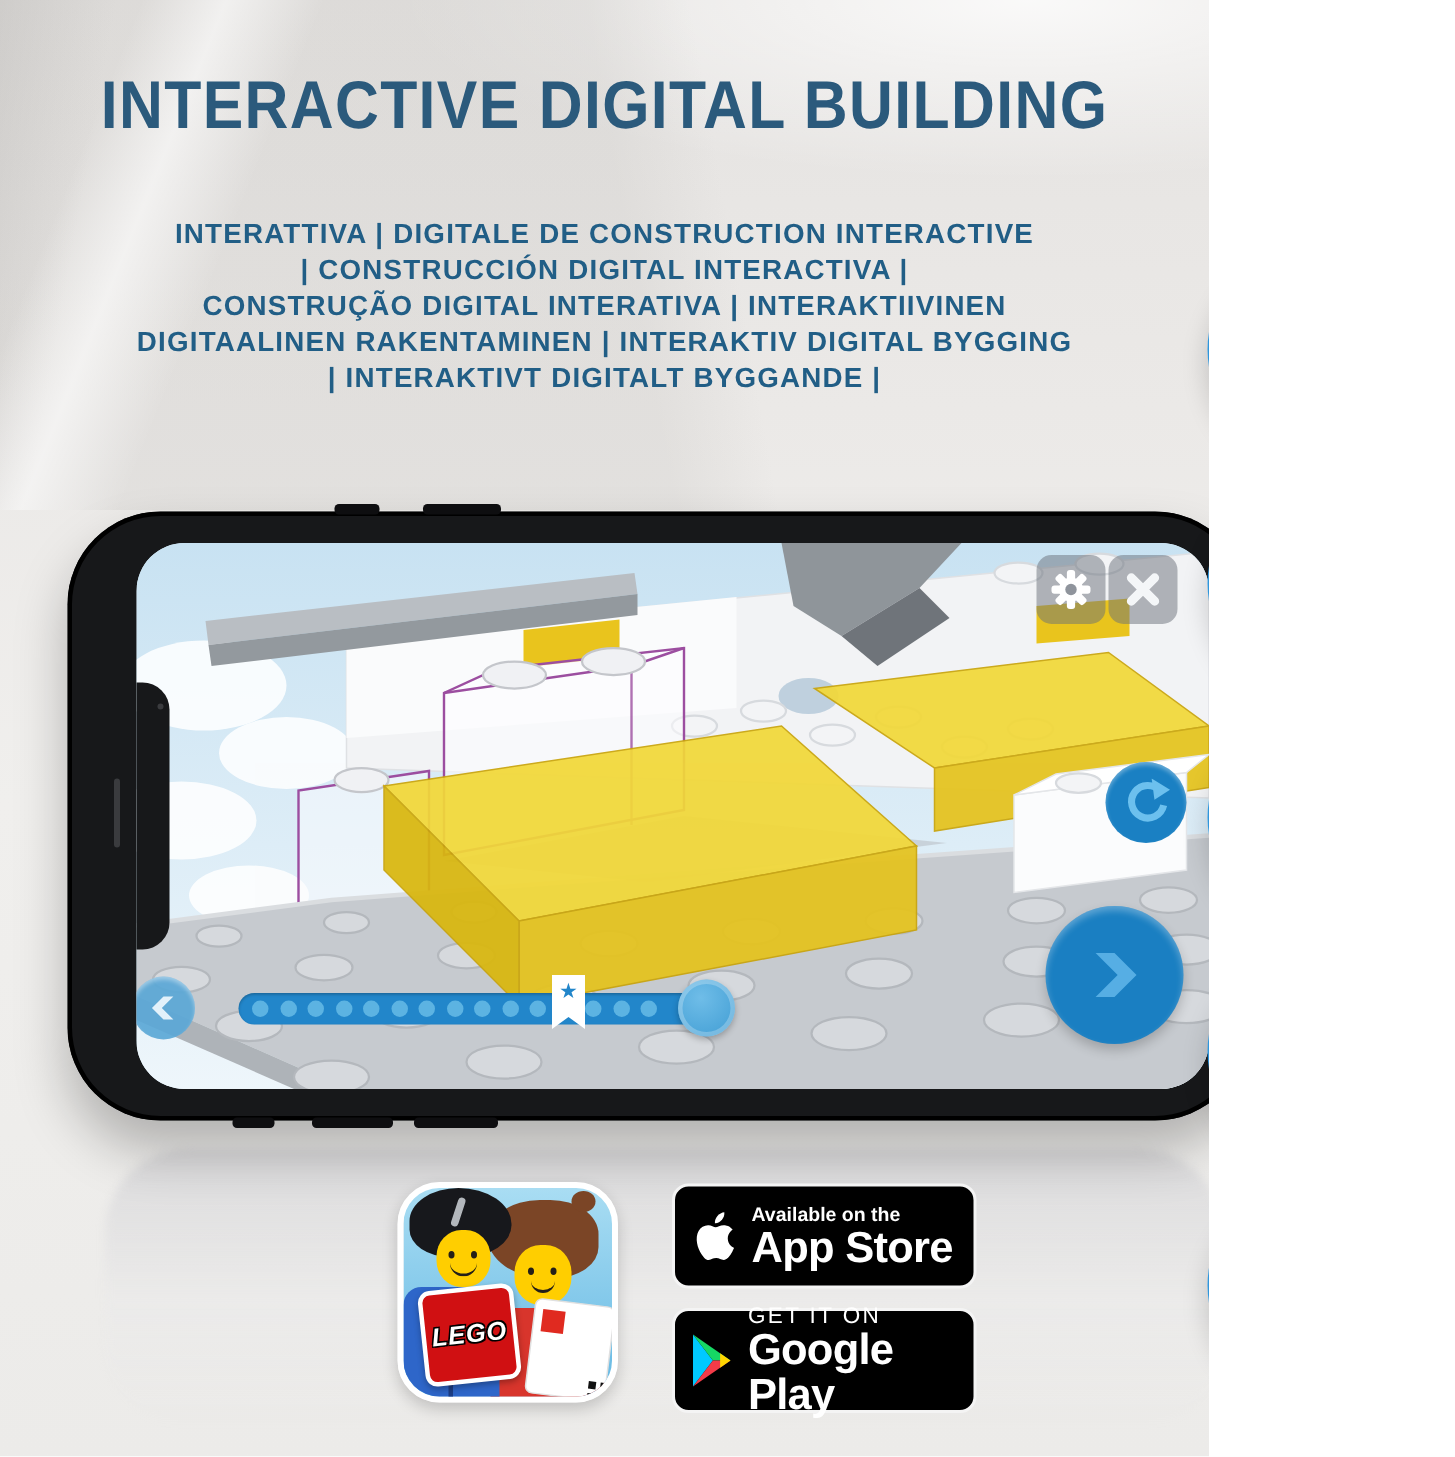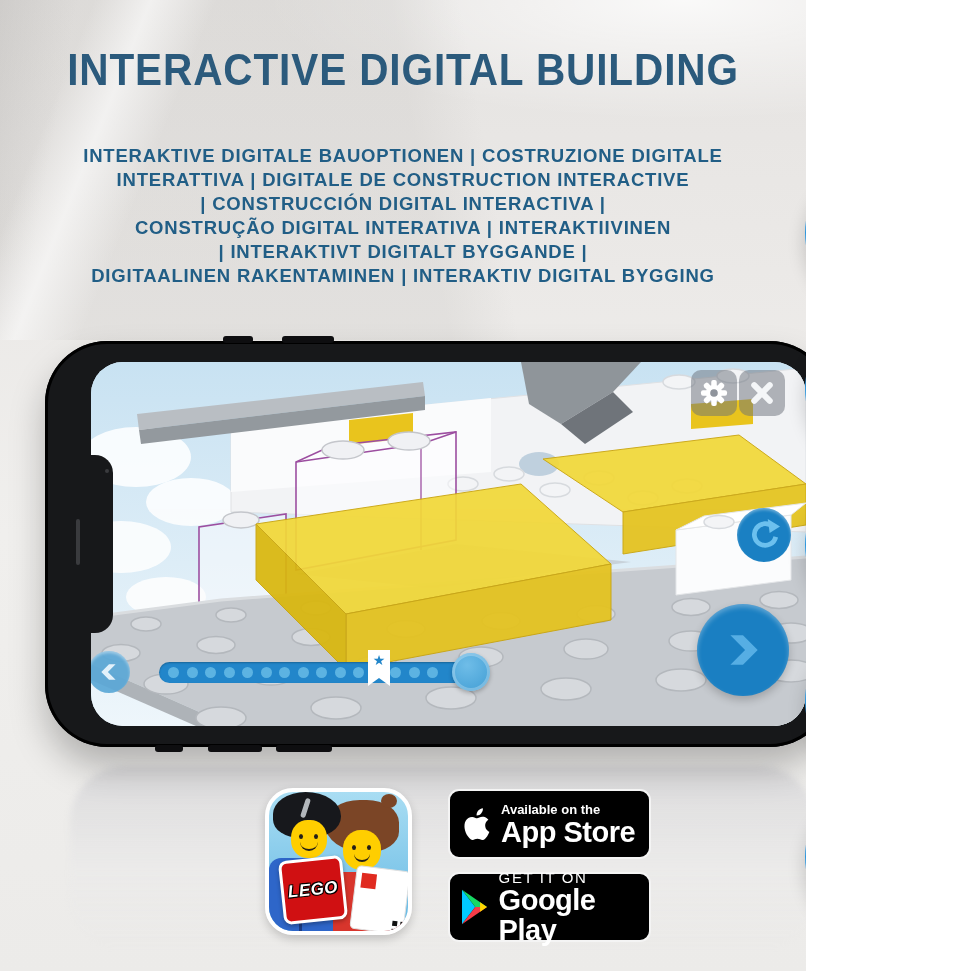--- a/index.html
+++ b/index.html
@@ -98,26 +98,25 @@
   .badge-tag.gp{font-size:15px;letter-spacing:1.6px;font-weight:normal;}
   .badge-name{font-size:29px;font-weight:bold;line-height:30px;letter-spacing:-.5px;}
 </style>
 </head>
 <body>
 
 <div class="page">
 
   <div class="title">INTERACTIVE DIGITAL BUILDING</div>
   <div class="subtitle">
-    <div>INTERAKTIVE DIGITALE BAUOPTIONEN | COSTRUZIONE DIGITALE</div>
     <div>INTERATTIVA | DIGITALE DE CONSTRUCTION INTERACTIVE</div>
     <div>| CONSTRUCCIÓN DIGITAL INTERACTIVA |</div>
     <div>CONSTRUÇÃO DIGITAL INTERATIVA | INTERAKTIIVINEN</div>
+    <div>DIGITAALINEN RAKENTAMINEN | INTERAKTIV DIGITAL BYGGING</div>
     <div>| INTERAKTIVT DIGITALT BYGGANDE |</div>
-    <div>DIGITAALINEN RAKENTAMINEN | INTERAKTIV DIGITAL BYGGING</div>
   </div>
 
   <div class="fcircle" style="top:163px;">
     <span class="deg-label"><span>360</span><sup>º</sup></span>
     <svg width="100" height="32" viewBox="0 0 104 34">
       <path d="M6 2 C 10 22, 58 32, 84 17" stroke="#41a7e4" stroke-width="9" fill="none" stroke-linecap="round"></path>
       <polygon points="80,4 103,15 81,30" fill="#41a7e4"></polygon>
     </svg>
   </div>
 

